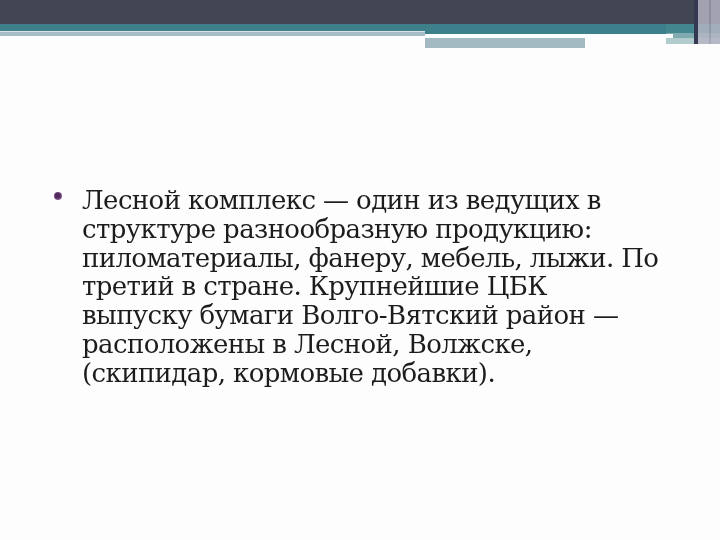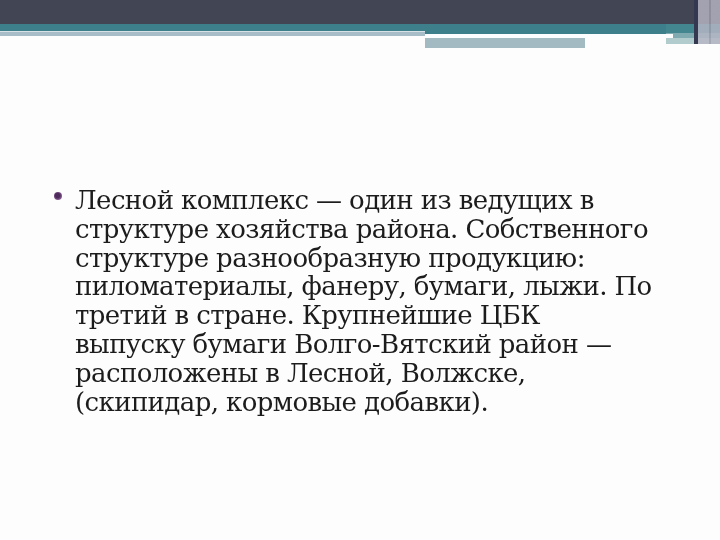--- a/index.html
+++ b/index.html
@@ -63,21 +63,21 @@
       rgba(183,182,197,0.82) 17px 26px);
   }
   
   .bullet-dot {
     position: absolute; left: 54px; top: 192px;
     width: 8px; height: 8px;
     border-radius: 50%;
     background: radial-gradient(circle at 45% 45%, #4e2b5b 0 35%, #8a5f95 70%, #c6b0cd 100%);
   }
   .text-lines {
-    position: absolute; left: 75px; top: 186px;
+    position: absolute; left: 82px; top: 186px;
     font-size: 26px;
     letter-spacing: -0.6px;
     color: #1c1c1c;
   }
   .text-lines .line {
     height: 28.8px;
     line-height: 28.8px;
     white-space: nowrap;
   }
 </style>
@@ -92,23 +92,22 @@
   <div class="stripe-gray-left"></div>
   <div class="teal-corner"></div>
   <div class="white-line-right"></div>
   <div class="stripe-gray-right"></div>
   <div class="corner-vert-stripes"></div>
 
   <div>
     <span class="bullet-dot"></span>
     <div class="text-lines">
         <div class="line">Лесной комплекс — один из ведущих в</div>
-        <div class="line">структуре хозяйства района. Собственного</div>
         <div class="line">структуре разнообразную продукцию:</div>
-        <div class="line">пиломатериалы, фанеру, бумаги, лыжи. По</div>
+        <div class="line">пиломатериалы, фанеру, мебель, лыжи. По</div>
         <div class="line">третий в стране. Крупнейшие ЦБК</div>
         <div class="line">выпуску бумаги Волго-Вятский район —</div>
         <div class="line">расположены в Лесной, Волжске,</div>
         <div class="line">(скипидар, кормовые добавки).</div>
       </div>
   </div>
 
 </div>
 
 </body></html>

